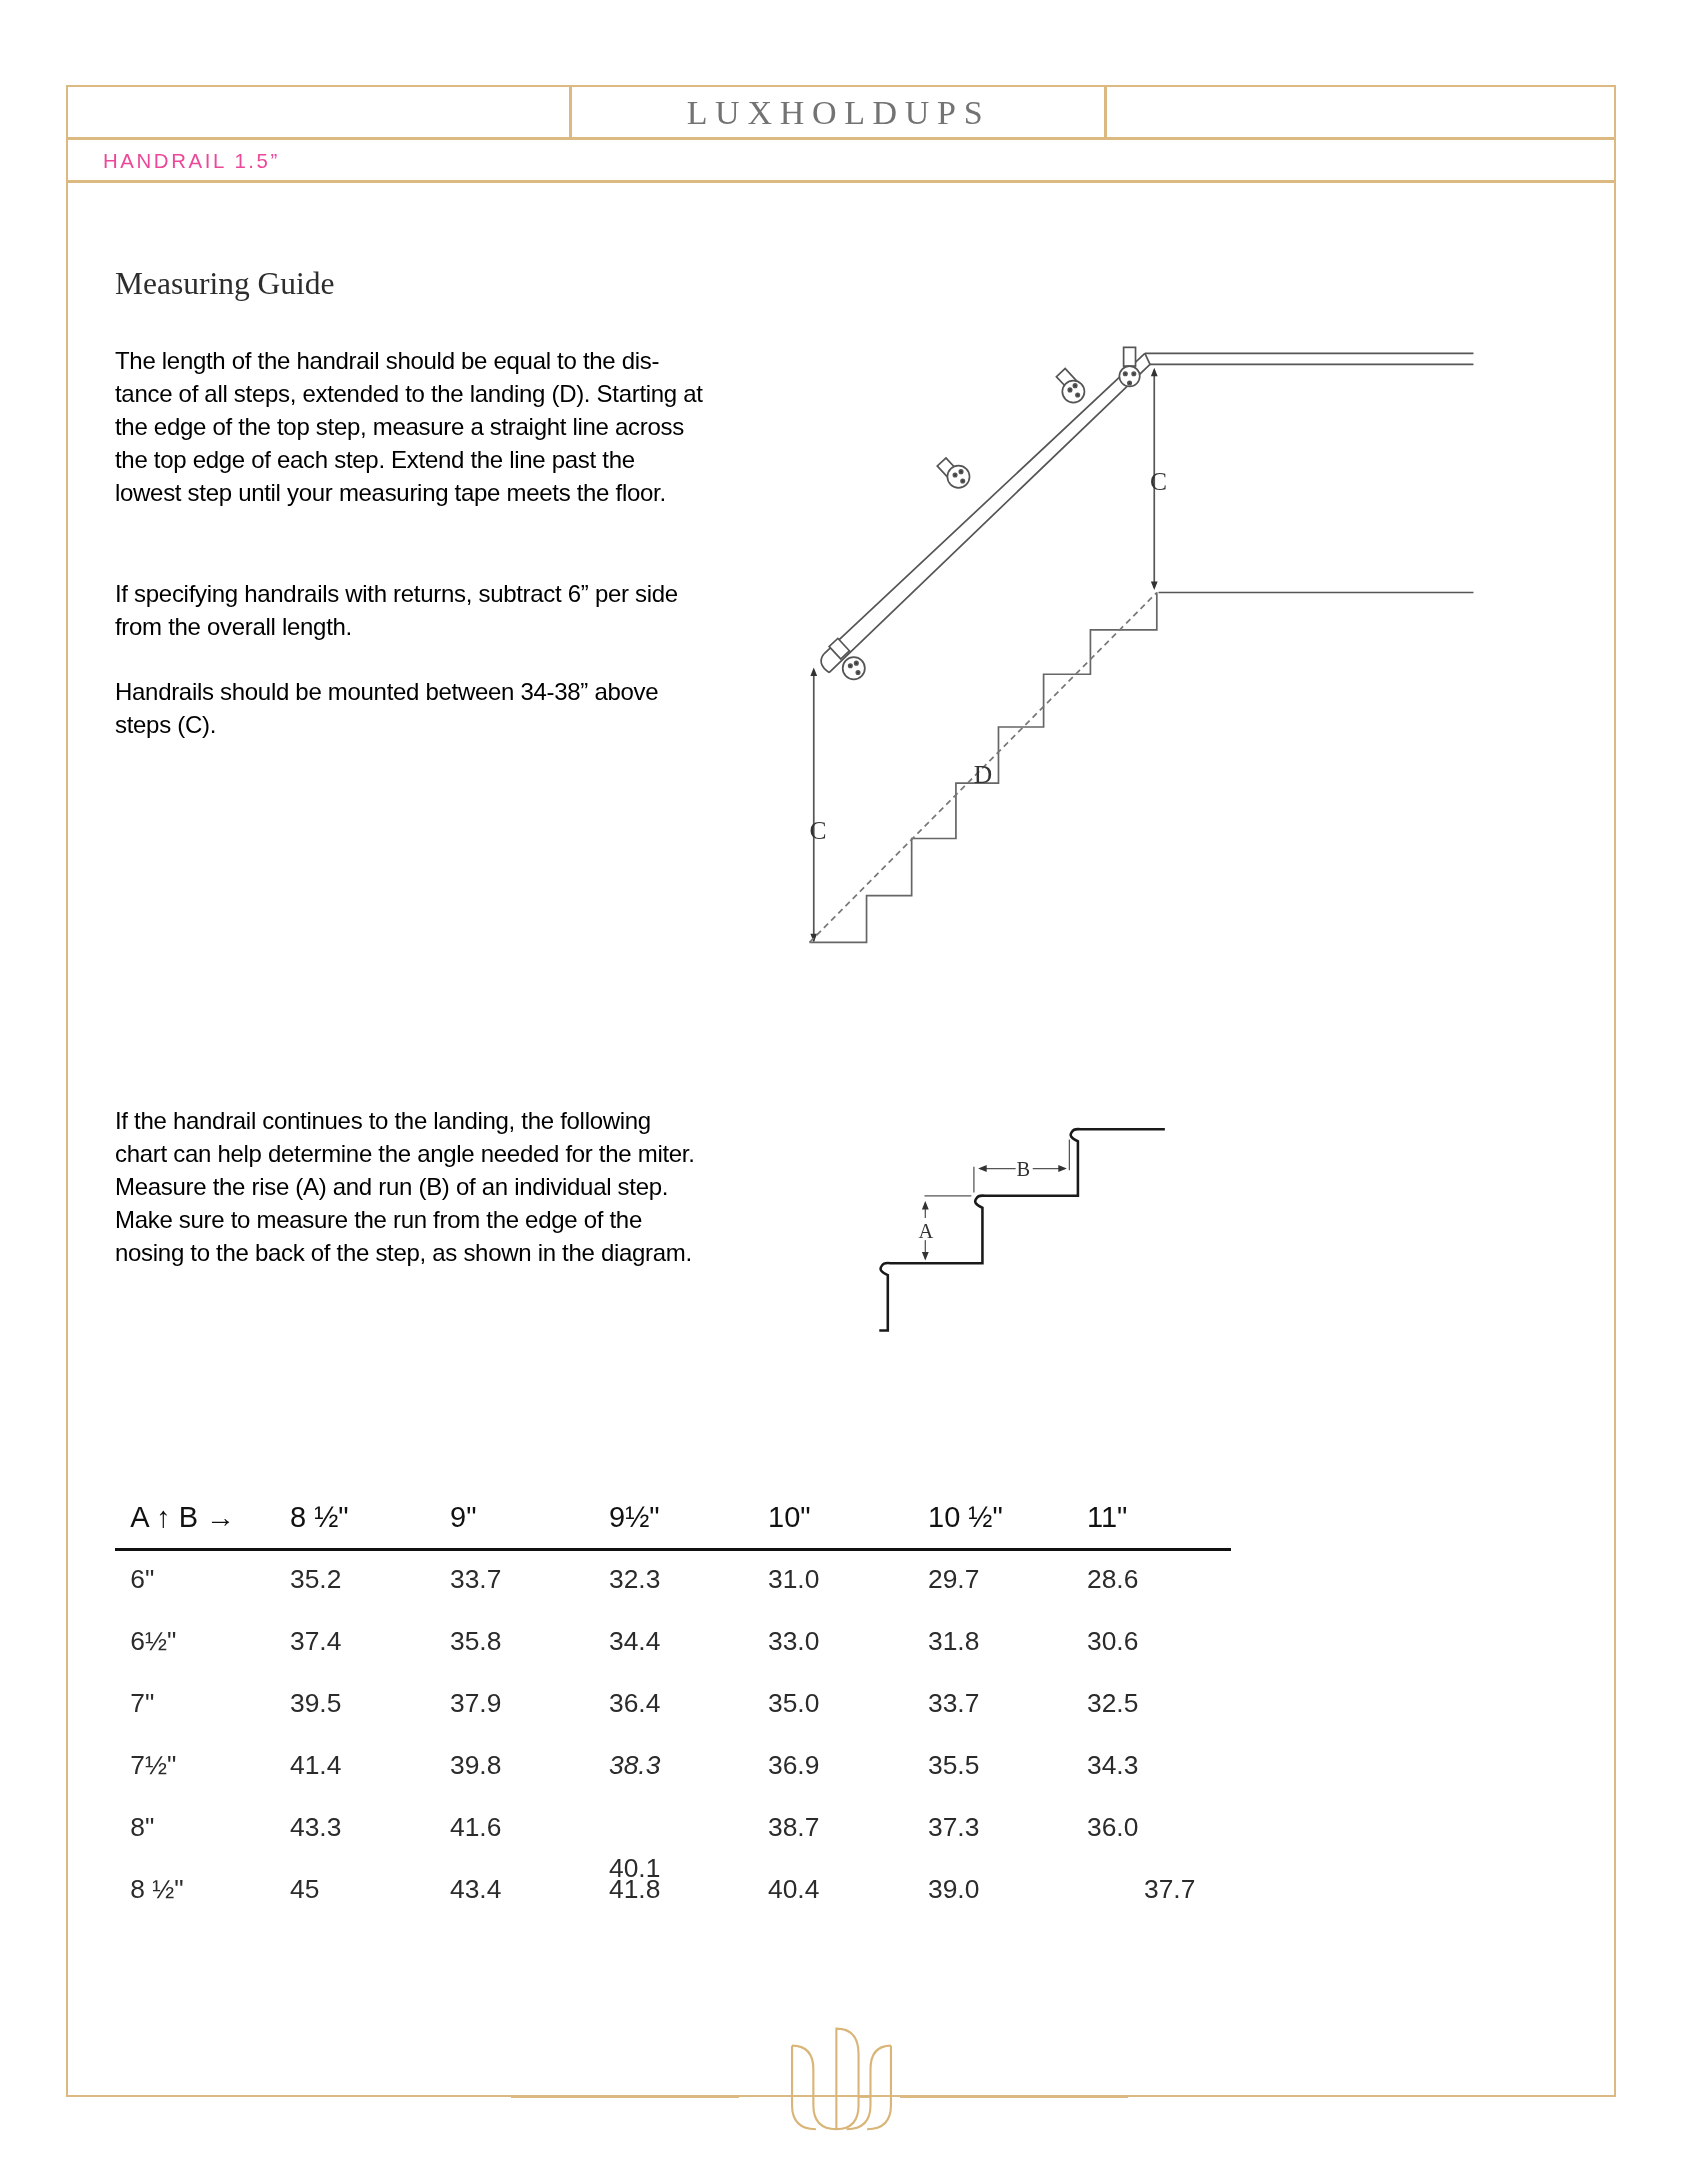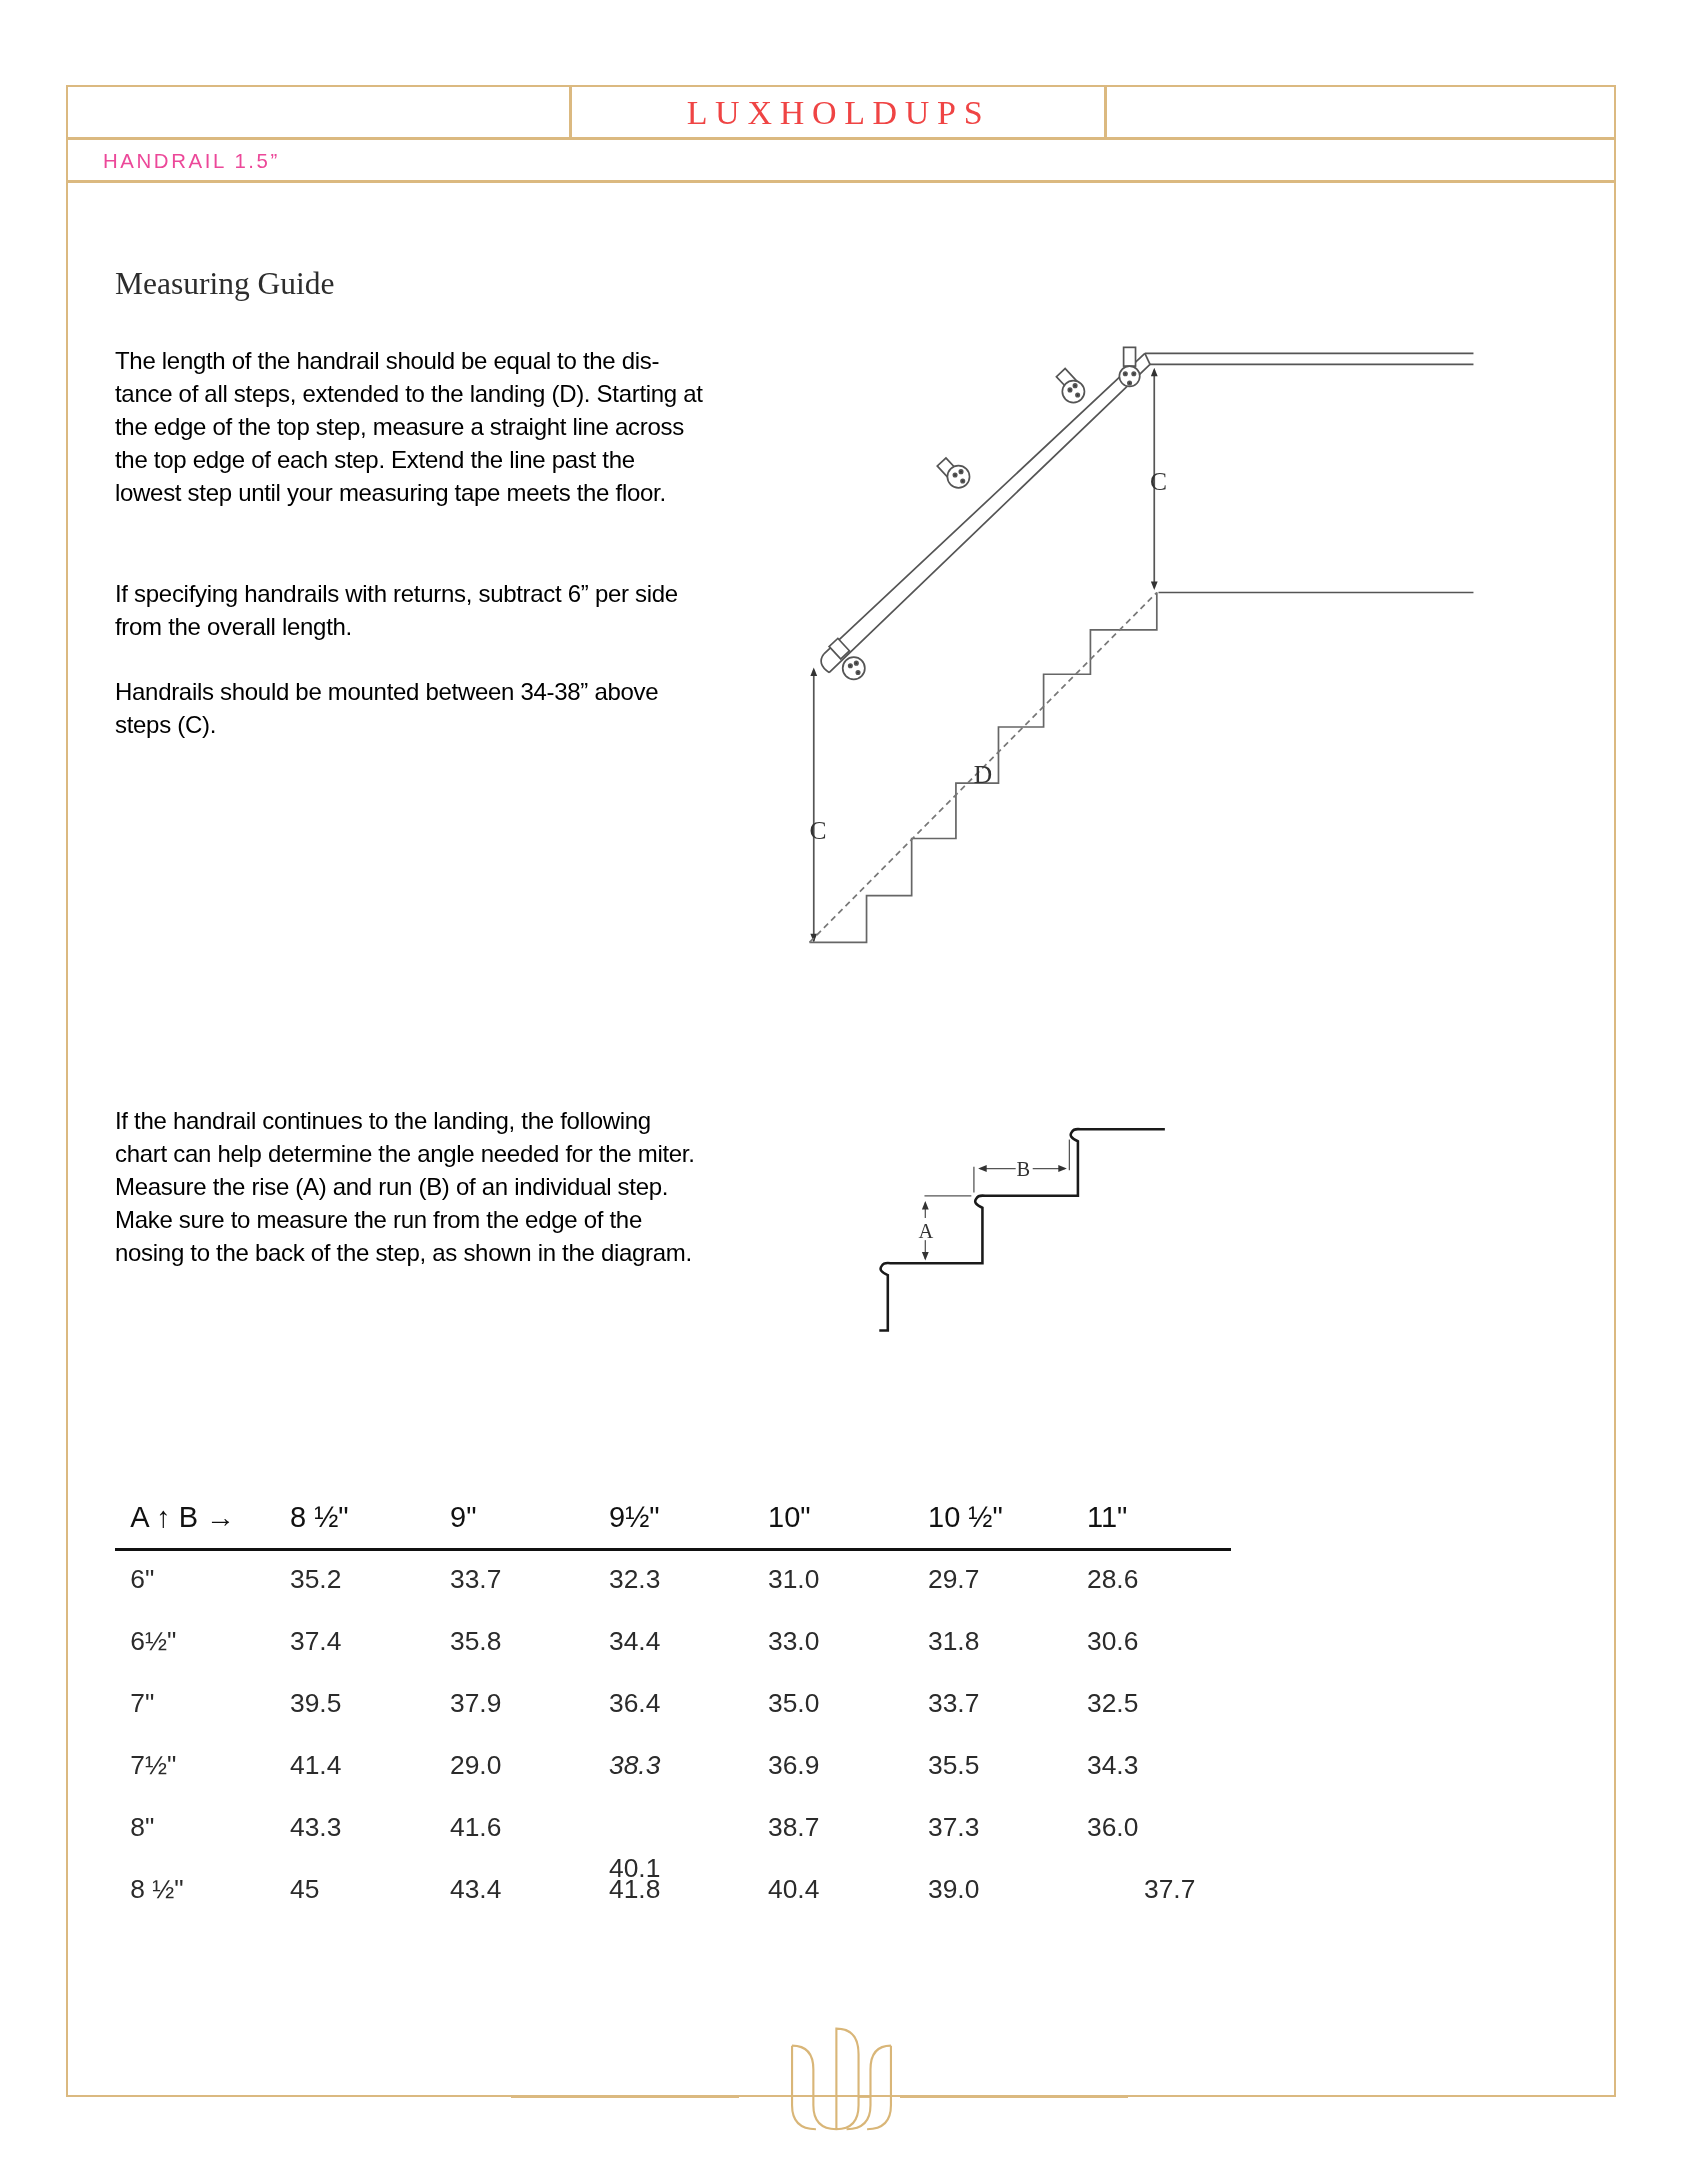--- a/index.html
+++ b/index.html
@@ -5,21 +5,21 @@
   html, body { margin: 0; padding: 0; background: #ffffff; }
   body { width: 1685px; height: 2181px; position: relative; overflow: hidden;
          font-family: "Liberation Sans", sans-serif; color: #2a2a2a; }
   #frame { position: absolute; left: 66px; top: 85px; width: 1550px; height: 2012px;
            border: 2.6px solid #dbb980; box-sizing: border-box; }
   .hline { position: absolute; left: 66px; width: 1550px; height: 2.6px; background: #dbb980; }
   .vline { position: absolute; width: 2.6px; background: #dbb980; }
   #brand { position: absolute; left: 572px; top: 85px; width: 533px; height: 55px;
            display: flex; align-items: center; justify-content: center;
            font-family: "Liberation Serif", "DejaVu Serif", serif; font-size: 34px;
-           letter-spacing: 7.7px; color: #ef4444; }
+           letter-spacing: 7.7px; color: #737373; }
   #product { position: absolute; left: 103px; top: 150px; font-size: 20.4px; letter-spacing: 2.6px;
              color: #ec4899; font-family: Liberation Sans, sans-serif; }
   #title { position: absolute; left: 115px; top: 266px; font-family: "Liberation Serif", serif;
            font-size: 31.5px; color: #2d2d2d; }
   .para { position: absolute; left: 115px; width: 588px; font-size: 24px; line-height: 33px;
           color: #000000; font-family: "Liberation Sans", sans-serif; letter-spacing: -0.3px; }
   #p1 { top: 344px; }
   #p2 { top: 577px; }
   #p3 { top: 675px; }
   #p4 { top: 1104px; }
@@ -159,21 +159,21 @@
         <span class="cell" style="left: 175px;">39.5</span>
         <span class="cell" style="left: 335px;">37.9</span>
         <span class="cell" style="left: 494px;">36.4</span>
         <span class="cell" style="left: 653px;">35.0</span>
         <span class="cell" style="left: 813px;">33.7</span>
         <span class="cell" style="left: 972px;">32.5</span>
       </div>
       <div class="trow">
         <span class="cell" style="left: 15.3px;">7½"</span>
         <span class="cell" style="left: 175px;">41.4</span>
-        <span class="cell" style="left: 335px;">29.0</span>
+        <span class="cell" style="left: 335px;">39.8</span>
         <span class="cell" style="left: 494px; font-style: italic;">38.3</span>
         <span class="cell" style="left: 653px;">36.9</span>
         <span class="cell" style="left: 813px;">35.5</span>
         <span class="cell" style="left: 972px;">34.3</span>
       </div>
       <div class="trow">
         <span class="cell" style="left: 15.3px;">8"</span>
         <span class="cell" style="left: 175px;">43.3</span>
         <span class="cell" style="left: 335px;">41.6</span>
         <span class="cell" style="left: 494px; margin-top: 41px;">40.1</span>

